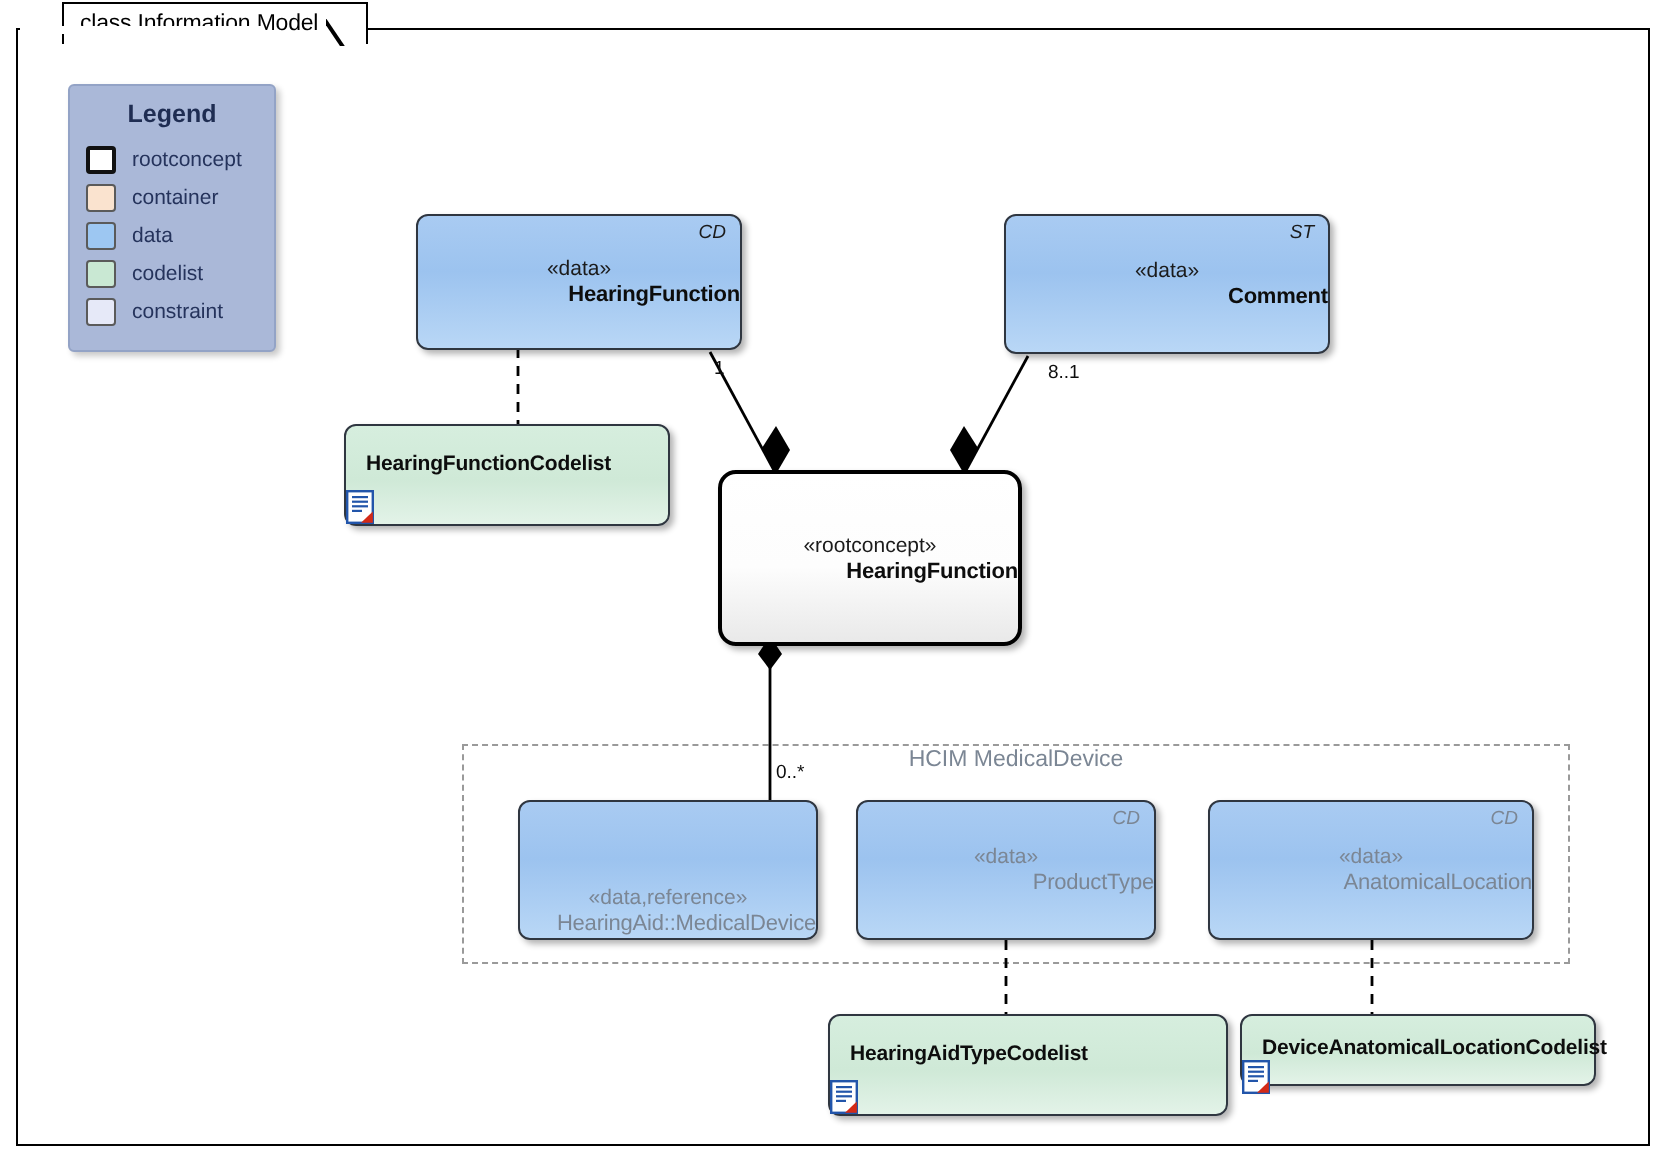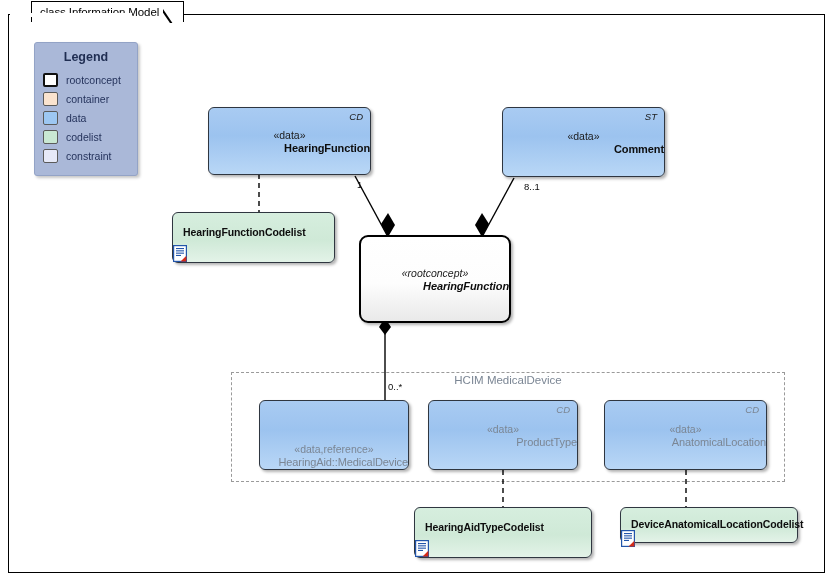--- a/index.html
+++ b/index.html
@@ -341,21 +341,21 @@
           <rect x="3" y="5.3" width="8" height="1.1" fill="#2255aa"></rect>
           <rect x="3" y="7.6" width="8" height="1.1" fill="#2255aa"></rect>
           <rect x="3" y="9.9" width="5" height="1.1" fill="#2255aa"></rect>
           <polygon points="7.5,16.4 13.4,16.4 13.4,10.8" fill="#d42a17"></polygon>
         </svg>
       </span>
     </div>
   </div>
 
   <div class="uml-box rootconcept" style="left:359px; top:235px; width:152px; height:88px;">
-    <div class="center-stack" style="top:30px; transform:none;font-style:italic;">
+    <div class="center-stack" style="top:30px; transform:none;">
       <div class="stereotype">«rootconcept»</div>
       <div class="classname">HearingFunction</div>
     </div>
   </div>
 
   <div class="uml-box data faded" style="left:259px; top:400px; width:150px; height:70px;">
     <span class="corner-tag"></span>
     <div class="center-stack" style="top:26px; transform:none;margin-top:16px;">
       <div class="stereotype">«data,reference»</div>
       <div class="classname" style="font-weight:normal;">HearingAid::MedicalDevice</div>
@@ -371,21 +371,21 @@
   </div>
 
   <div class="uml-box data faded" style="left:604px; top:400px; width:163px; height:70px;">
     <span class="corner-tag">CD</span>
     <div class="center-stack">
       <div class="stereotype">«data»</div>
       <div class="classname" style="font-weight:normal;">AnatomicalLocation</div>
     </div>
   </div>
 
-  <div class="uml-box codelist" style="left:414px; top:507px; width:178px; height:51px;">
+  <div class="uml-box codelist" style="left:414px; top:507px; width:200px; height:51px;">
     <div class="codelist-inner">
       <span class="cl-name">HearingAidTypeCodelist</span>
       <span class="doc-icon">
         <svg width="14" height="17" viewBox="0 0 14 17">
           <rect x="0.6" y="0.6" width="12.8" height="15.8" fill="#ffffff" stroke="#2255aa" stroke-width="1.2"></rect>
           <rect x="3" y="3" width="8" height="1.1" fill="#2255aa"></rect>
           <rect x="3" y="5.3" width="8" height="1.1" fill="#2255aa"></rect>
           <rect x="3" y="7.6" width="8" height="1.1" fill="#2255aa"></rect>
           <rect x="3" y="9.9" width="5" height="1.1" fill="#2255aa"></rect>
           <polygon points="7.5,16.4 13.4,16.4 13.4,10.8" fill="#d42a17"></polygon>

